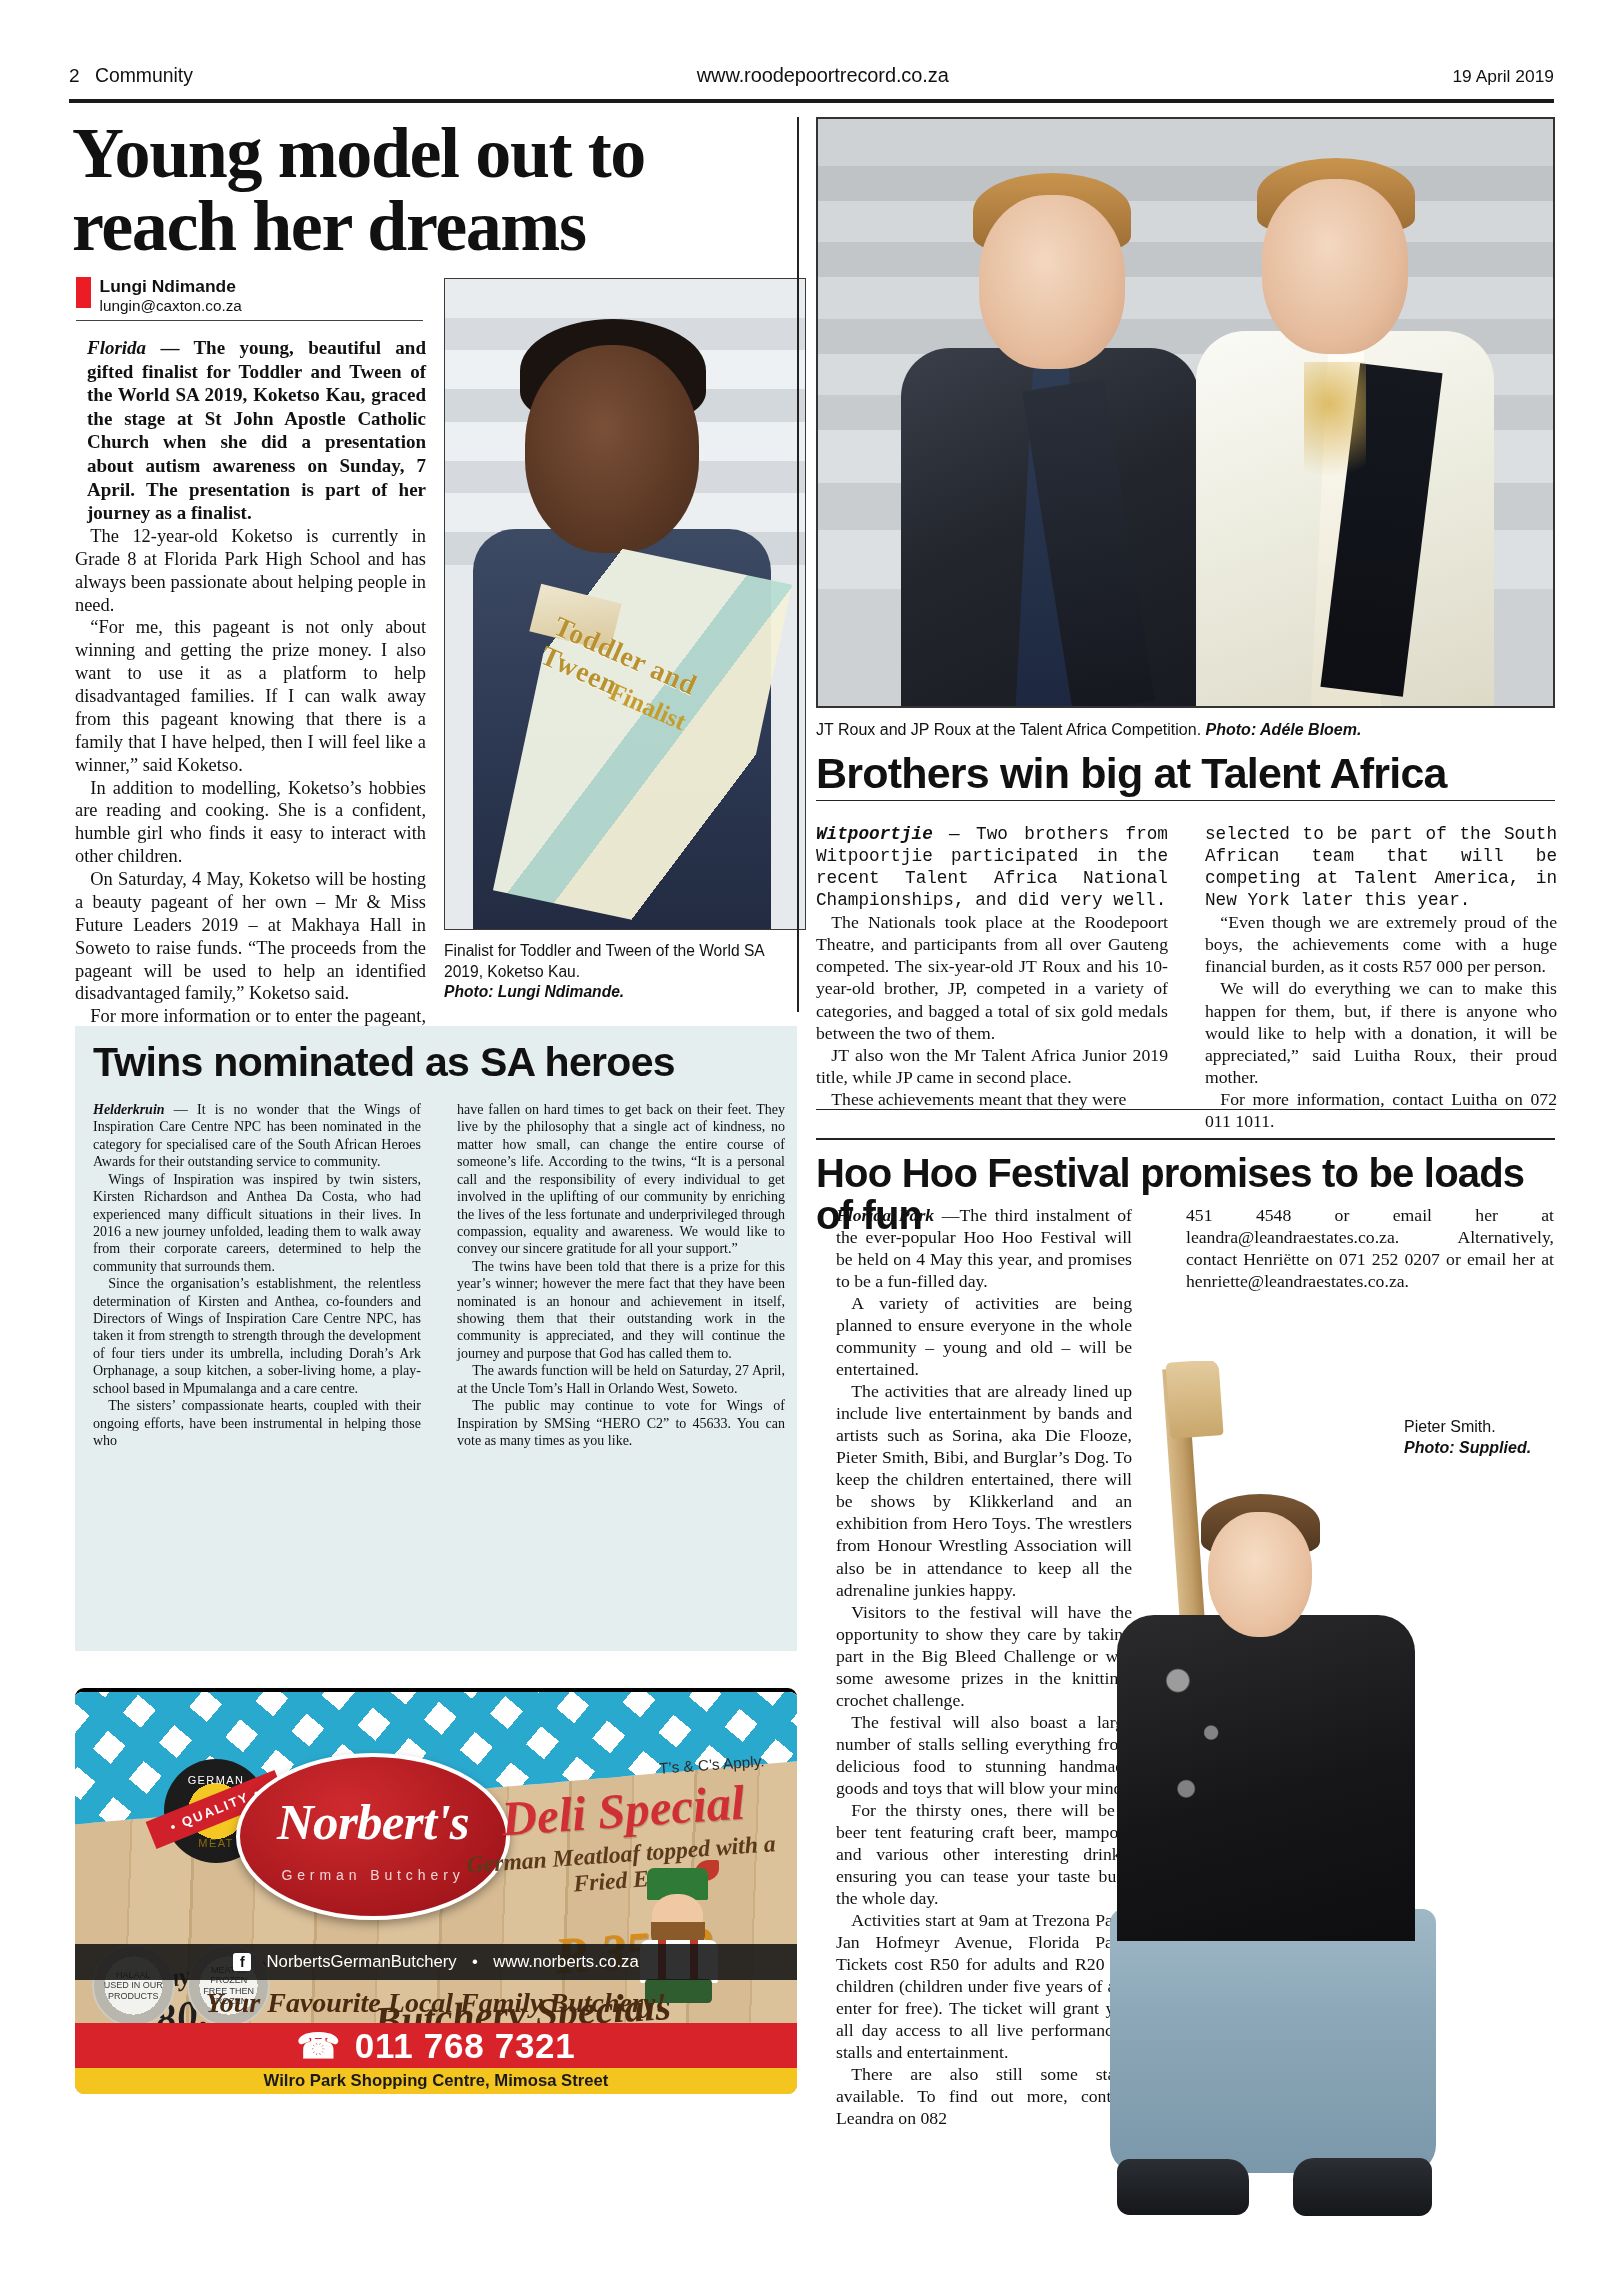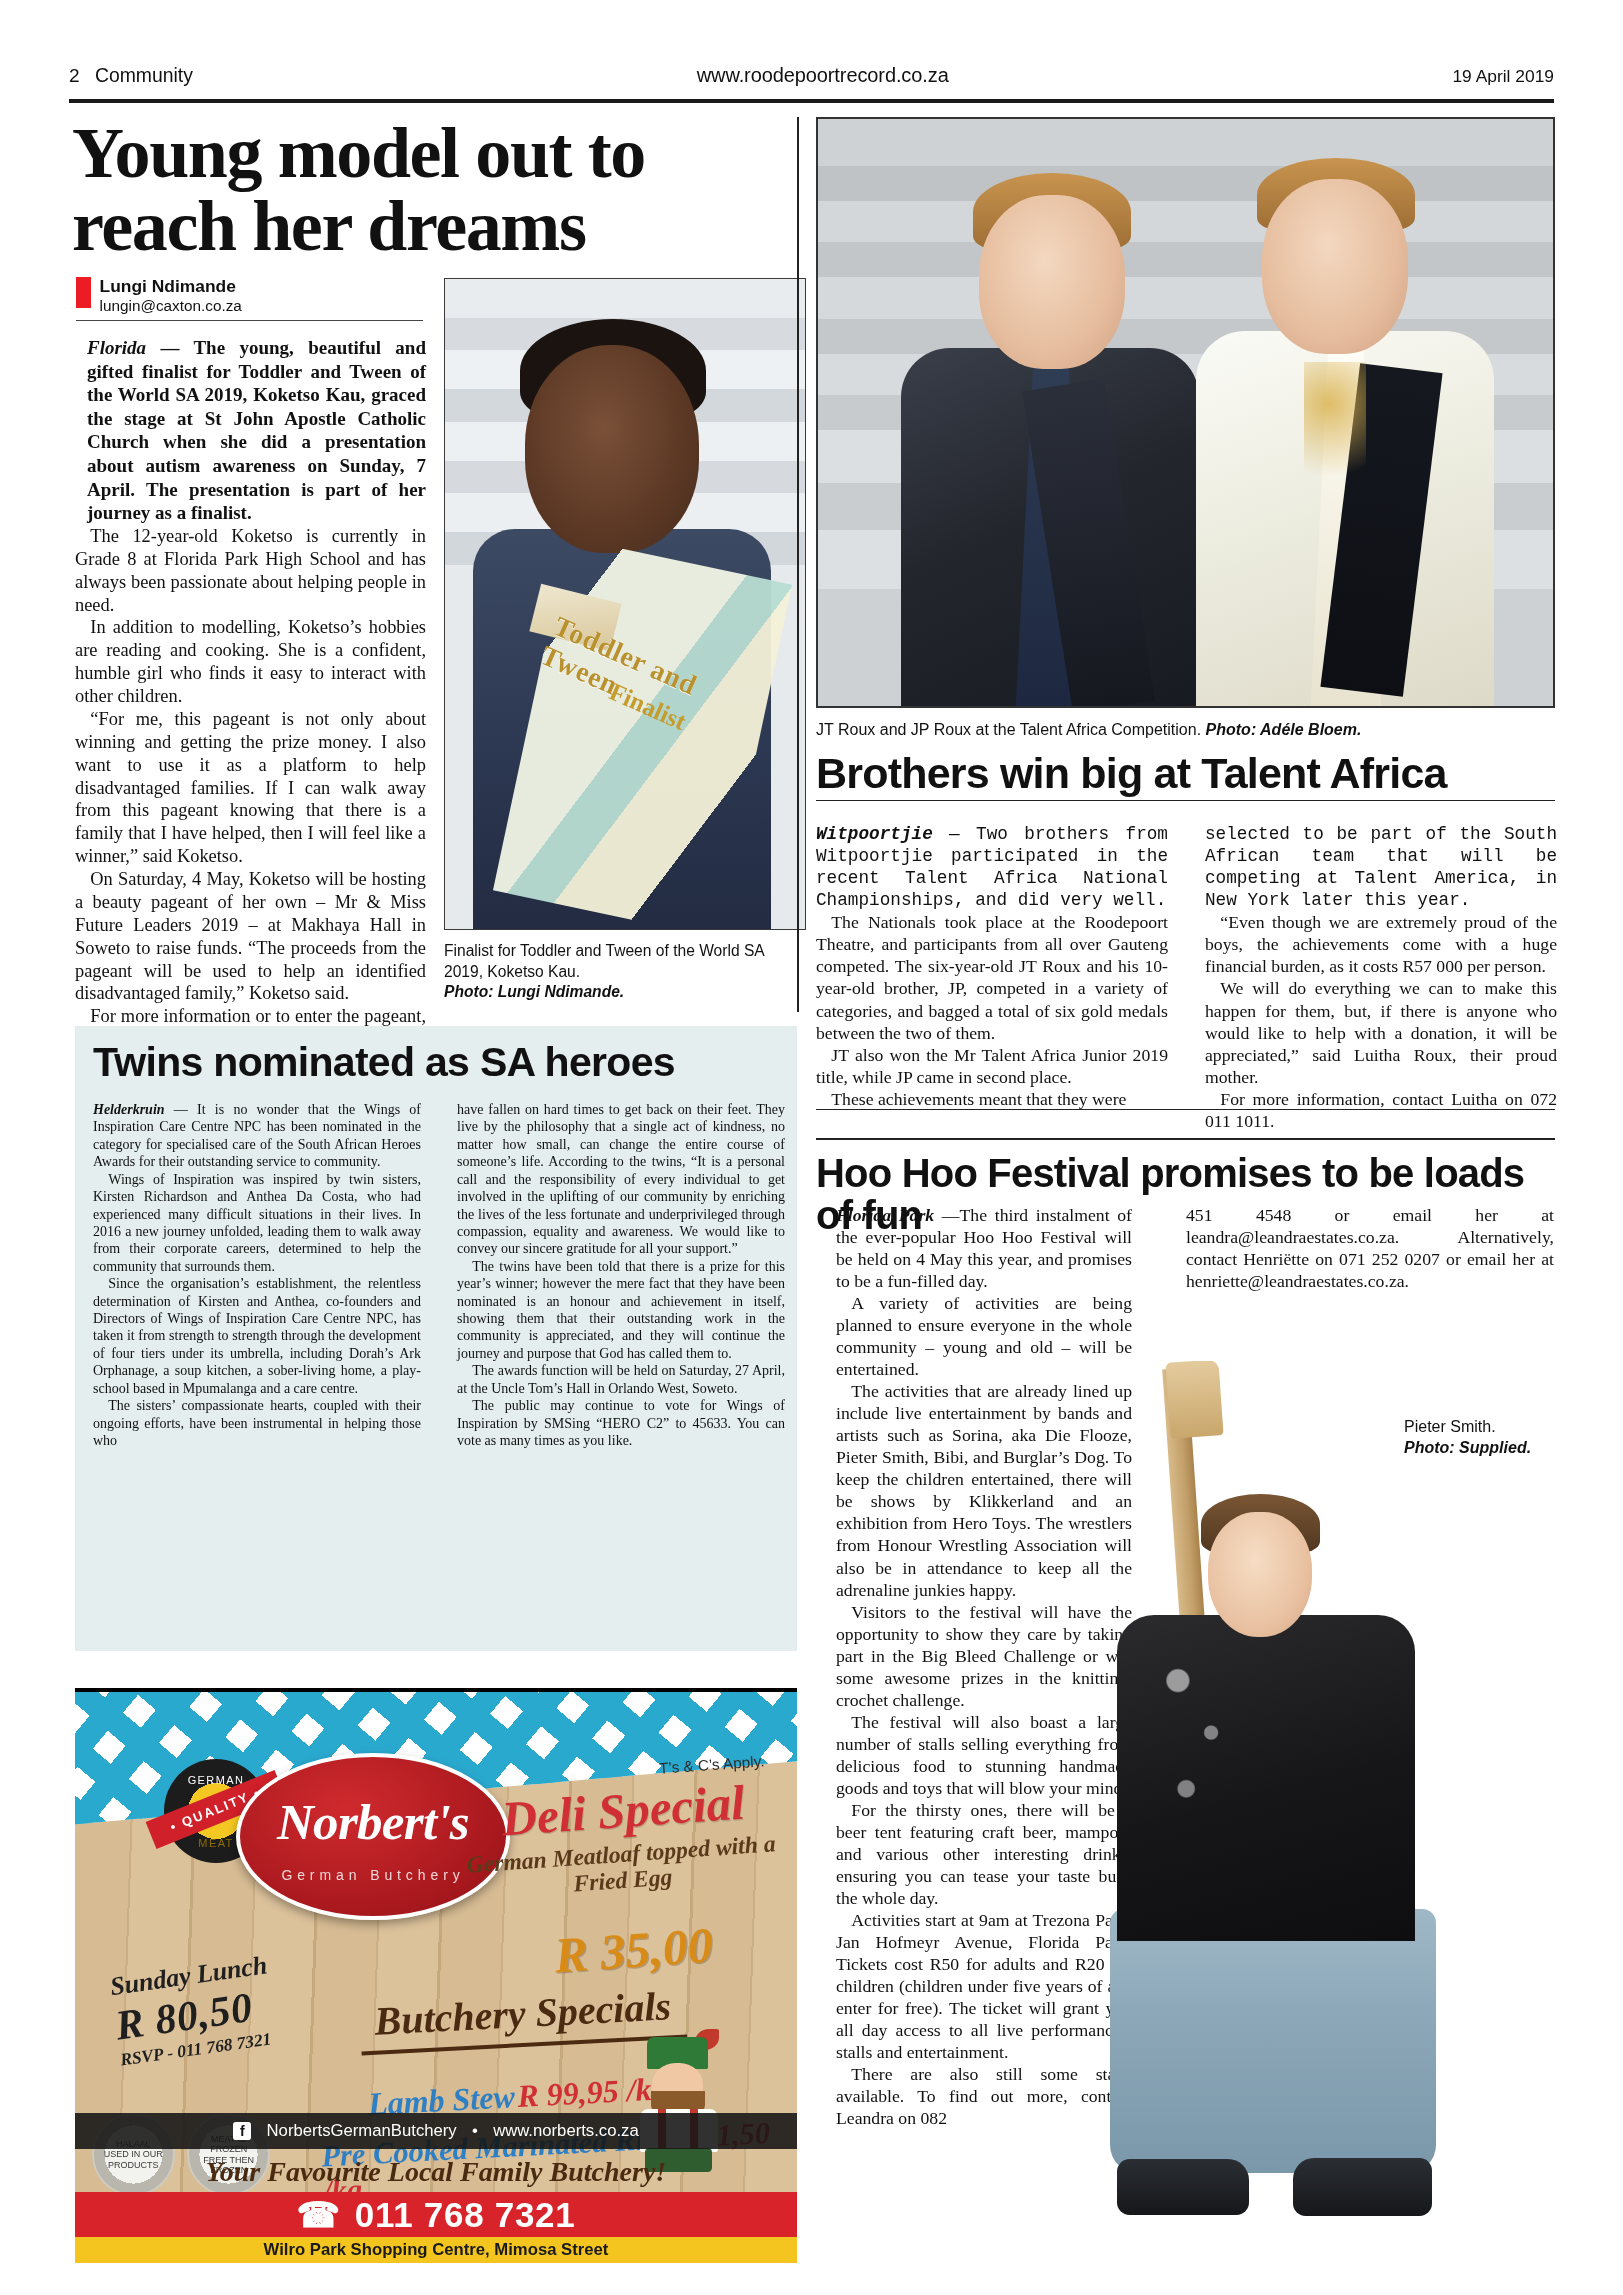--- a/index.html
+++ b/index.html
@@ -322,23 +322,23 @@
   }
   .pieter-photo .p-lace {
     position: absolute; left: 160px; top: 278px; width: 83px; height: 208px;
     background: radial-gradient(circle at 30% 20%, rgba(255,255,255,.55) 0 6%, rgba(255,255,255,0) 7%),
                 radial-gradient(circle at 70% 45%, rgba(255,255,255,.45) 0 5%, rgba(255,255,255,0) 6%),
                 radial-gradient(circle at 40% 72%, rgba(255,255,255,.45) 0 5%, rgba(255,255,255,0) 6%);
   }
 
   
   .ad {
-    position: absolute; left: 75px; top: 1688px; width: 722px; height: 575px;
+    position: absolute; left: 75px; top: 1688px; width: 722px; height: 406px;
     border-top: 4.2px solid #000;
-    overflow: hidden; background: #d9c2a0;
+    overflow: hidden; background: #d9c2a0; border-radius: 9px;
   }
   .ad-wood {
     position: absolute; inset: 0;
     background:
       repeating-linear-gradient(92deg,
         #d6bb93 0 60px, #cbae83 60px 62px, #dcc29b 62px 122px, #c6a87d 122px 125px);
   }
   .ad-diamonds {
     position: absolute; left: -14px; top: -5.6px; width: 750px; height: 139px;
     background:
@@ -507,22 +507,22 @@
     <div class="byline-bar"></div>
     <div>
       <div class="byline-name">Lungi Ndimande</div>
       <div class="byline-mail">lungin@caxton.co.za</div>
     </div>
   </div>
 
   <div class="lead-col">
     <p class="first"><em style="font-style:italic;font-weight:bold">Florida</em> — The young, beautiful and gifted finalist for Toddler and Tween of the World SA 2019, Koketso Kau, graced the stage at St John Apostle Catholic Church when she did a presentation about autism awareness on Sunday, 7 April. The presentation is part of her journey as a finalist.</p>
     <p>The 12-year-old Koketso is currently in Grade 8 at Florida Park High School and has always been passionate about helping people in need.</p>
+    <p>“For me, this pageant is not only about winning and getting the prize money. I also want to use it as a platform to help disadvantaged families. If I can walk away from this pageant  knowing that there is a family that I have helped, then I will feel like a winner,” said Koketso.</p>
     <p>In addition to modelling, Koketso’s hobbies are reading and cooking. She is a confident, humble girl who finds it easy to interact with other children.</p>
-    <p>“For me, this pageant is not only about winning and getting the prize money. I also want to use it as a platform to help disadvantaged families. If I can walk away from this pageant  knowing that there is a family that I have helped, then I will feel like a winner,” said Koketso.</p>
     <p>On Saturday, 4 May, Koketso will be hosting a beauty pageant of her own – Mr &amp; Miss Future Leaders 2019 – at Makhaya Hall in Soweto to raise funds. “The proceeds from the pageant will be used to help an identified disadvantaged family,” Koketso said.</p>
     <p>For more information or to enter the pageant, log on to Facebook at Mr &amp; Miss Future Leaders.</p>
   </div>
 
   <div class="lead-photo">
     <div class="blind"></div>
     <div class="girl-body"></div>
     <div class="girl-hair"></div>
     <div class="girl-head"></div>
     <div class="sash"></div>

